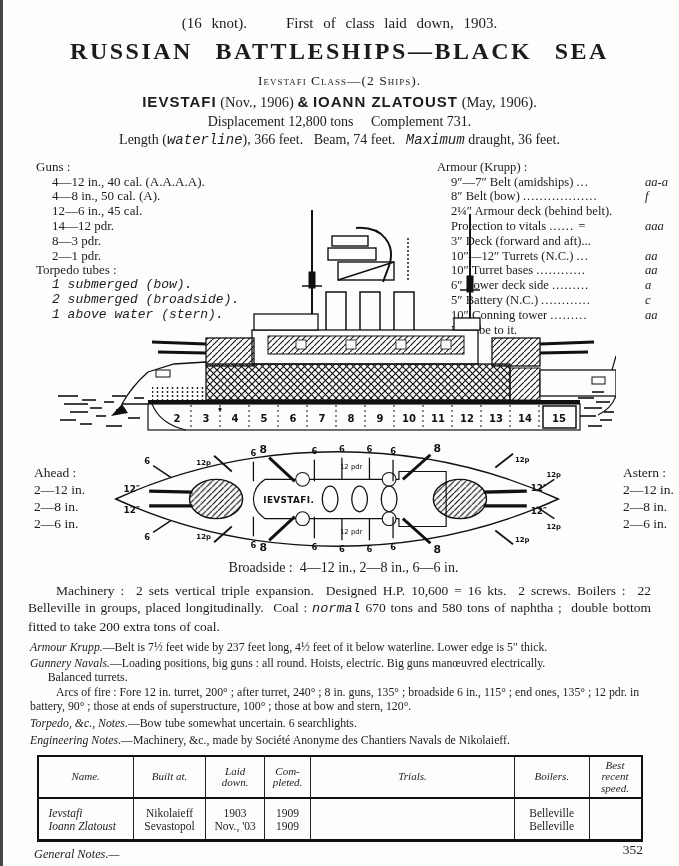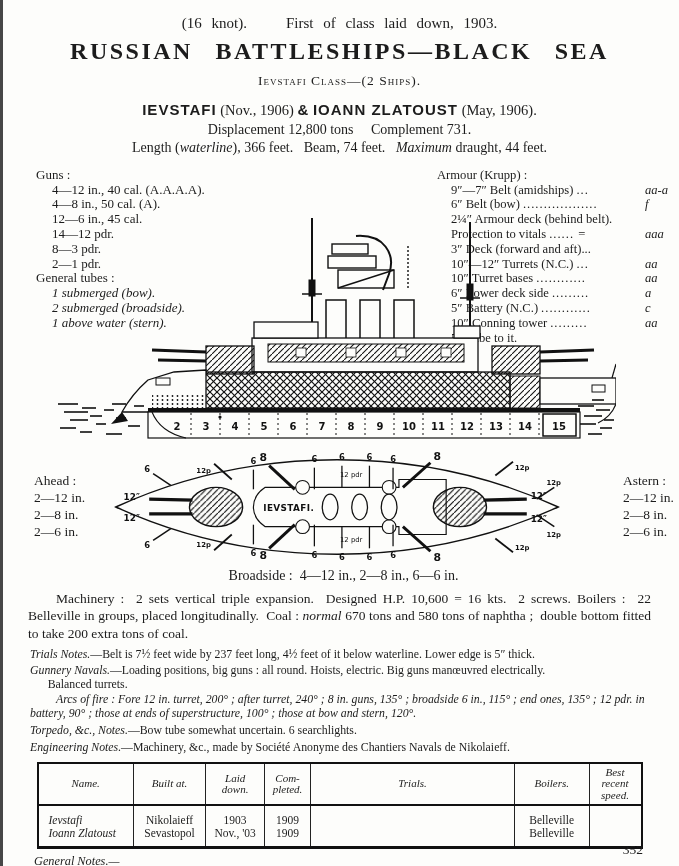--- a/index.html
+++ b/index.html
@@ -4,26 +4,26 @@
 <style>
   * { margin:0; padding:0; box-sizing:border-box; }
   body {
     width:679px; height:866px; overflow:hidden; position:relative;
     background:#fdfdfb; color:#1c1c1c;
     font-family:"Liberation Serif", serif;
   }
   .edge-strip { position:absolute; left:0; top:0; bottom:0; width:3px; background:#474747; }
   .center { text-align:center; }
   .pre { white-space:pre-wrap; }
-  .it { font-style:italic; }
+  .it { font-style:italic;font-family:Liberation Mono, monospace; }
 
   .knot-line { padding-top:14px; font-size:15px; line-height:1.25; word-spacing:6px; }
   .main-title { margin-top:5px; font-size:24px; font-weight:bold; letter-spacing:2.5px; word-spacing:14px; }
   .class-line { margin-top:8px; font-size:13.5px; font-variant:small-caps; letter-spacing:1px; }
-  .ships-line { margin-top:12px; font-size:14.5px; }
+  .ships-line { margin-top:4px; font-size:14.5px; }
   .ships-line .shipname { font-family:"Liberation Sans", sans-serif; font-weight:bold; font-size:15px; letter-spacing:1px; }
   .disp-line { margin-top:3px; font-size:14px; }
   .dims-line { margin-top:2px; font-size:14px; }
 
   .columns { position:relative; height:282px; margin-top:10px; }
   .guns-block { position:absolute; left:36px; top:2px; width:230px; font-size:13px; line-height:14.8px; }
   .guns-block .item { padding-left:16px; }
   .armour-block { position:absolute; left:437px; top:2px; width:234px; font-size:12.6px; line-height:14.8px; }
   .armour-row { display:flex; padding-left:14px; }
   .armour-row .lbl { white-space:nowrap; }
@@ -36,21 +36,21 @@
   .astern-block { position:absolute; right:5px; top:24px; font-size:13.5px; line-height:17px; }
   .plan-svg { position:absolute; left:102px; top:0; }
 
   .broadside-line { margin-top:2px; font-size:14px;padding-left:8px; }
 
   .machinery { margin:6px 28px 0 28px; font-size:13.5px; line-height:17.6px; text-align:justify; text-indent:28px; }
 
   .notes { margin:5px 28px 0 30px; }
   .note { font-size:11.8px; line-height:13.9px; margin-top:3px; white-space:pre-line; }
   .note .lead { font-style:italic; }
-  .note.arcs { text-indent:26px; margin-top:1px;font-style:italic; }
+  .note.arcs { text-indent:26px; margin-top:1px; }
 
   table.ships-table { margin:7px auto 0 auto; width:606px; border-collapse:collapse; border:2px solid #111; border-bottom:3px solid #111; background:#fdfdfb; }
   .ships-table th { border:1px solid #222; border-bottom:2px solid #111; font-style:italic; font-weight:normal; font-size:11px; line-height:11.5px; white-space:pre-line; padding:3px 2px; text-align:center; }
   .ships-table td { border:1px solid #222; font-size:11.5px; line-height:13px; padding:8px 4px 6px 4px; vertical-align:top; text-align:center; }
   .ships-table td.name-cell { text-align:left; padding-left:10px; font-style:italic; }
   .col-name{width:95px}.col-built{width:72px}.col-laid{width:58px}.col-comp{width:46px}.col-trials{width:202px}.col-boil{width:74px}.col-speed{width:52px}
 
   .general-notes { margin:5px 0 0 34px; font-size:12.3px; font-style:italic; }
   .page-number { position:absolute; right:36px; bottom:8px; font-size:13.5px; }
 
@@ -65,46 +65,46 @@
 <div class="center main-title">RUSSIAN BATTLESHIPS—BLACK SEA</div>
 <div class="center class-line">Ievstafi Class—(2 Ships).</div>
 <div class="center ships-line">
   <span class="shipname">IEVSTAFI</span>
   <span>(Nov., 1906)</span>
   <span class="shipname">&amp;</span>
   <span class="shipname">IOANN ZLATOUST</span>
   <span>(May, 1906).</span>
 </div>
 <div class="center disp-line pre">Displacement 12,800 tons     Complement 731.</div>
-<div class="center dims-line pre"><span>Length (</span><span class="it">waterline</span><span>), 366 feet.   Beam, 74 feet.   </span><span class="it">Maximum</span><span> draught, 44 feet.</span></div>
+<div class="center dims-line pre"><span>Length (</span><span class="it">waterline</span><span>), 366 feet.   Beam, 74 feet.   </span><span class="it">Maximum</span><span> draught, 36 feet.</span></div>
 
 <div class="columns">
   <div class="guns-block">
     <div>Guns :</div>
     <div class="item">4—12 in., 40 cal. (A.A.A.A).</div>
     <div class="item">4—8 in., 50 cal. (A).</div>
     <div class="item">12—6 in., 45 cal.</div>
     <div class="item">14—12 pdr.</div>
     <div class="item">8—3 pdr.</div>
     <div class="item">2—1 pdr.</div>
-    <div>General tubes :</div>
+    <div>Torpedo tubes :</div>
     <div class="item it">1 submerged (bow).</div>
     <div class="item it">2 submerged (broadside).</div>
     <div class="item it">1 above water (stern).</div>
   </div>
 
   <div class="armour-block">
     <div>Armour (Krupp) :</div>
     <div class="armour-row">
         <span class="lbl">9″—7″ Belt (amidships)</span>
         <span class="dots">...</span>
         <span class="code">aa-a</span>
       </div>
     <div class="armour-row">
-        <span class="lbl">6″ Belt (bow)</span>
+        <span class="lbl">8″ Belt (bow)</span>
         <span class="dots">..................</span>
         <span class="code">f</span>
       </div>
     <div class="armour-row">
         <span class="lbl">2¼″ Armour deck (behind belt).</span>
         <span class="dots"></span>
         <span class="code"></span>
       </div>
     <div class="armour-row">
         <span class="lbl">Protection to vitals</span>
@@ -406,21 +406,21 @@
       </g>
     </g>
   </svg>
 </div>
 
 <div class="center broadside-line pre">Broadside :  4—12 in., 2—8 in., 6—6 in.</div>
 
 <div class="machinery pre"><span>Machinery :  2 sets vertical triple expansion.  Designed H.P. 10,600 = 16 kts.  2 screws. Boilers :  22 Belleville in groups, placed longitudinally.  Coal : </span><span class="it">normal</span><span> 670 tons and 580 tons of naphtha ;  double bottom fitted to take 200 extra tons of coal.</span></div>
 
 <div class="notes">
-  <div class="note"><span class="lead">Trials Notes.</span><span>—Belt is 7½ feet wide by 237 feet long, 4½ feet of it below waterline.  Lower edge is 5″ thick.</span></div>
+  <div class="note"><span class="lead">Armour Krupp.</span><span>—Belt is 7½ feet wide by 237 feet long, 4½ feet of it below waterline.  Lower edge is 5″ thick.</span></div>
   <div class="note"><span class="lead">Gunnery Navals.</span><span>—Loading positions, big guns : all round.  Hoists, electric.  Big guns manœuvred electrically.
 &nbsp;&nbsp;&nbsp;&nbsp;&nbsp;&nbsp;Balanced turrets.</span></div>
   <div class="note arcs"><span>Arcs of fire :  Fore 12 in. turret, 200° ;  after turret, 240° ;  8 in. guns, 135° ;  broadside 6 in., 115° ;  end ones, 135° ;  12 pdr. in battery, 90° ;  those at ends of superstructure, 100° ;  those at bow and stern, 120°.</span></div>
   <div class="note"><span class="lead">Torpedo, &amp;c., Notes.</span><span>—Bow tube somewhat uncertain.  6 searchlights.</span></div>
   <div class="note"><span class="lead">Engineering Notes.</span><span>—Machinery, &amp;c., made by Société Anonyme des Chantiers Navals de Nikolaieff.</span></div>
 </div>
 
 <table class="ships-table">
   <thead>
     <tr>

